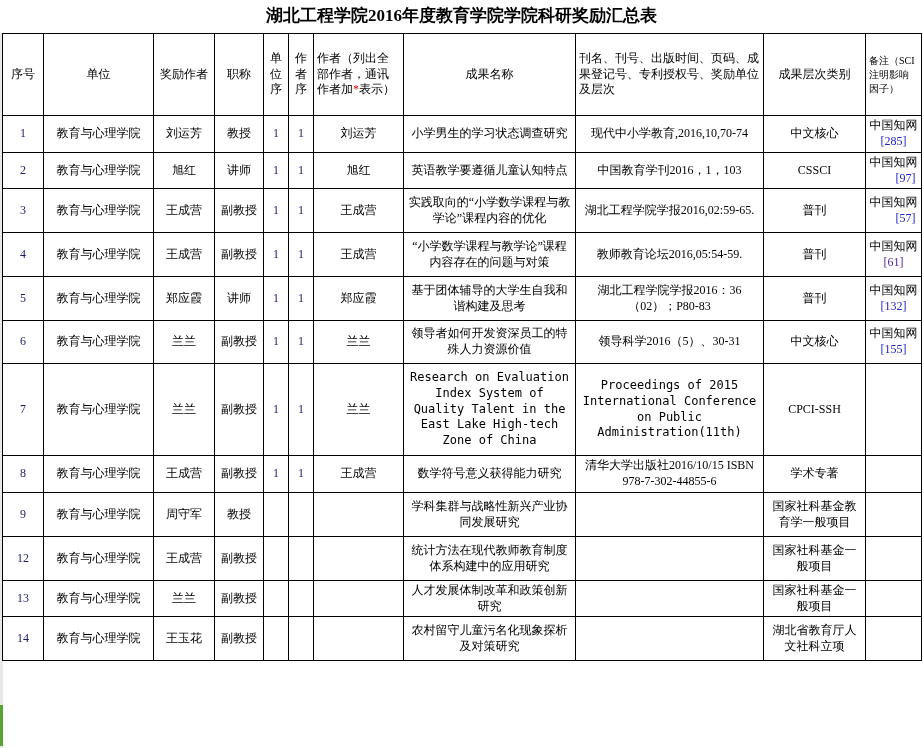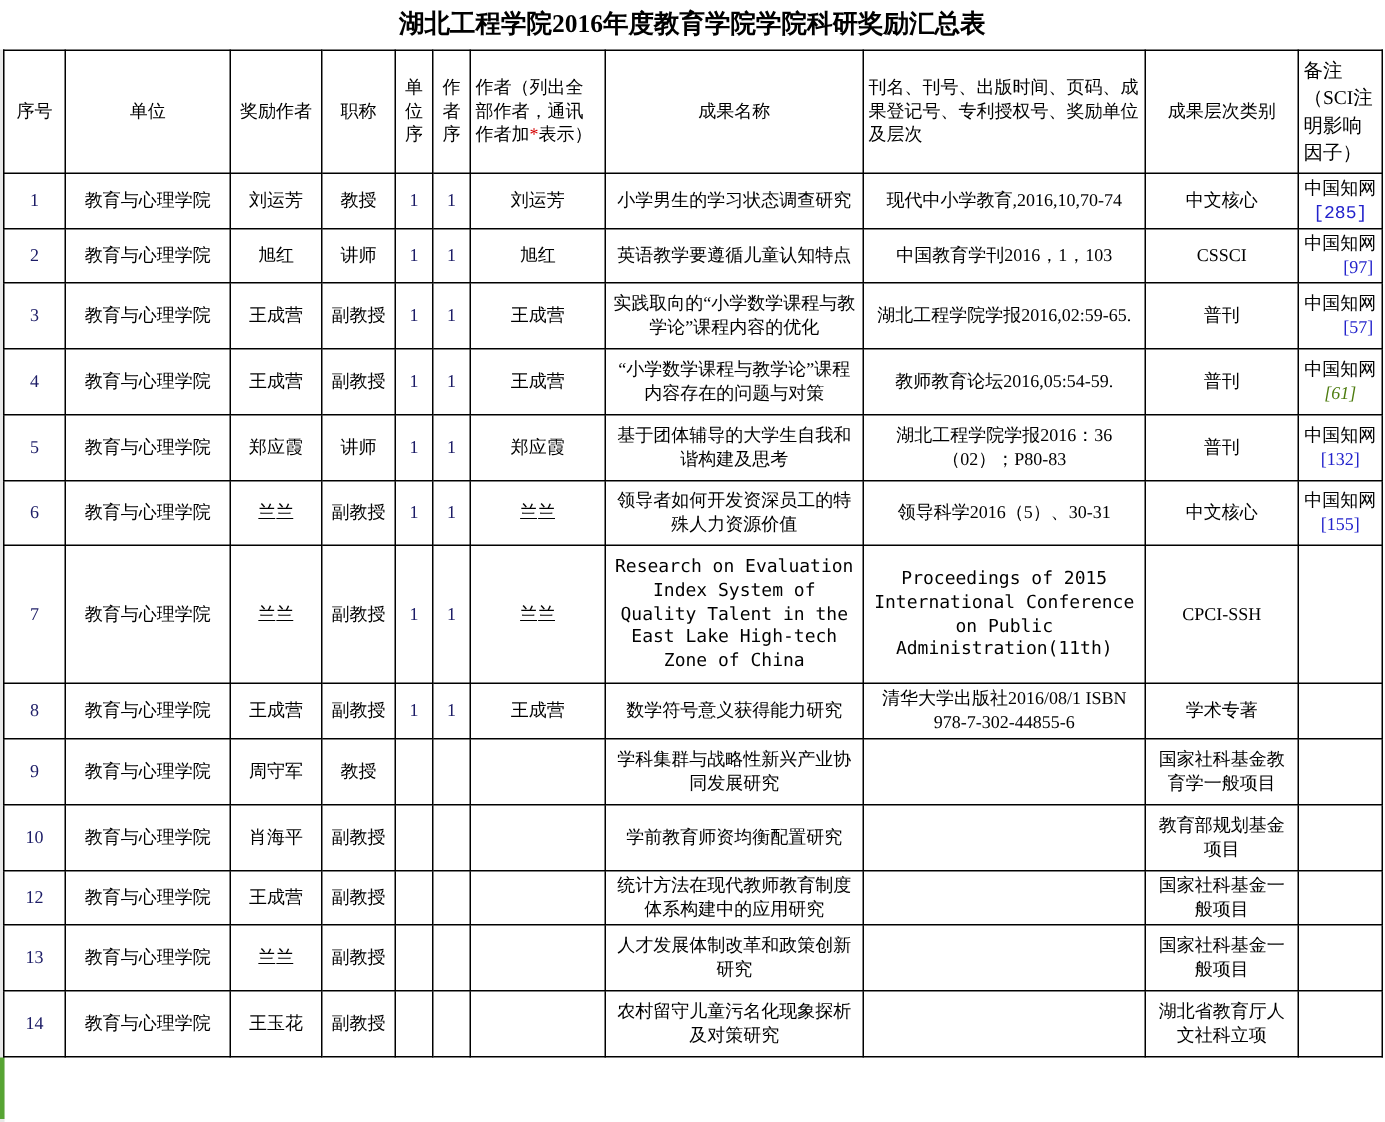--- a/index.html
+++ b/index.html
@@ -28,21 +28,21 @@
   th.left,td.left{text-align:left}
   thead tr{height:82px}
   tbody tr{height:44px}
   tbody tr:nth-child(1){height:37px}
   tbody tr:nth-child(2){height:36px}
   tbody tr:nth-child(6){height:43px}
   tbody tr:nth-child(7){height:92px}
   tbody tr:nth-child(8){height:37px}
   tbody tr:nth-child(11){height:36px}
   tbody tr:nth-child(14){height:41px}
-  .remark-h{font-size:13px;text-align:left;line-height:1.4}
+  .remark-h{font-size:10px;text-align:left;line-height:1.4}
   td.remark{font-size:12px;padding:1px 2px}
   .num{}
   .en{font-family:"DejaVu Sans Mono", monospace;font-size:12px;letter-spacing:0;}
 </style>
 </head>
 <body>
 
 <div class="edge-strip" style="background: rgb(232, 232, 232);"></div>
 <div class="edge-marker" style="background: rgb(87, 164, 51);"></div>
 
@@ -82,21 +82,21 @@
         <td class="num" style="color: rgb(28, 28, 102);">1</td>
         <td>教育与心理学院</td>
         <td>刘运芳</td>
         <td>教授</td>
         <td class="num" style="color: rgb(28, 28, 102);">1</td>
         <td class="num" style="color: rgb(28, 28, 102);">1</td>
         <td>刘运芳</td>
         <td>小学男生的学习状态调查研究</td>
         <td>现代中小学教育,2016,10,70-74</td>
         <td>中文核心</td>
-        <td class="remark"><span>中国知网</span><span class="ref" style="color: rgb(34, 34, 204); font-family: Liberation Mono, monospace;">[285]</span></td>
+        <td class="remark"><span>中国知网</span><span class="ref" style="color: rgb(34, 34, 204);">[285]</span></td>
       </tr>
       <tr>
         <td class="num" style="color: rgb(28, 28, 102);">2</td>
         <td>教育与心理学院</td>
         <td>旭红</td>
         <td>讲师</td>
         <td class="num" style="color: rgb(28, 28, 102);">1</td>
         <td class="num" style="color: rgb(28, 28, 102);">1</td>
         <td>旭红</td>
         <td>英语教学要遵循儿童认知特点</td>
@@ -121,21 +121,21 @@
         <td class="num" style="color: rgb(28, 28, 102);">4</td>
         <td>教育与心理学院</td>
         <td>王成营</td>
         <td>副教授</td>
         <td class="num" style="color: rgb(28, 28, 102);">1</td>
         <td class="num" style="color: rgb(28, 28, 102);">1</td>
         <td>王成营</td>
         <td>“小学数学课程与教学论”课程内容存在的问题与对策</td>
         <td>教师教育论坛2016,05:54-59.</td>
         <td>普刊</td>
-        <td class="remark"><span>中国知网</span><span class="ref" style="color: #4d7c0f; font-style: italic;">[61]</span></td>
+        <td class="remark"><span>中国知网</span><span class="ref" style="color: #4c1d95;">[61]</span></td>
       </tr>
       <tr>
         <td class="num" style="color: rgb(28, 28, 102);">5</td>
         <td>教育与心理学院</td>
         <td>郑应霞</td>
         <td>讲师</td>
         <td class="num" style="color: rgb(28, 28, 102);">1</td>
         <td class="num" style="color: rgb(28, 28, 102);">1</td>
         <td>郑应霞</td>
         <td>基于团体辅导的大学生自我和谐构建及思考</td>
@@ -171,51 +171,38 @@
       </tr>
       <tr>
         <td class="num" style="color: rgb(28, 28, 102);">8</td>
         <td>教育与心理学院</td>
         <td>王成营</td>
         <td>副教授</td>
         <td class="num" style="color: rgb(28, 28, 102);">1</td>
         <td class="num" style="color: rgb(28, 28, 102);">1</td>
         <td>王成营</td>
         <td>数学符号意义获得能力研究</td>
-        <td>清华大学出版社2016/08/1 ISBN 978-7-302-44855-6</td>
+        <td>清华大学出版社2016/10/15 ISBN 978-7-302-44855-6</td>
         <td>学术专著</td>
         <td class="remark"><span></span><span class="ref" style="color: rgb(34, 34, 204);"></span></td>
       </tr>
       <tr>
         <td class="num" style="color: rgb(28, 28, 102);">9</td>
         <td>教育与心理学院</td>
         <td>周守军</td>
         <td>教授</td>
         <td class="num"></td>
         <td class="num"></td>
         <td></td>
         <td>学科集群与战略性新兴产业协同发展研究</td>
         <td></td>
         <td>国家社科基金教育学一般项目</td>
         <td class="remark"><span></span><span class="ref" style="color: rgb(34, 34, 204);"></span></td>
       </tr>
       <tr>
-        <td class="num" style="color: rgb(28, 28, 102);">10</td>
-        <td>教育与心理学院</td>
-        <td>肖海平</td>
-        <td>副教授</td>
-        <td class="num"></td>
-        <td class="num"></td>
-        <td></td>
-        <td>学前教育师资均衡配置研究</td>
-        <td></td>
-        <td>教育部规划基金项目</td>
-        <td class="remark"><span></span><span class="ref" style="color: rgb(34, 34, 204);"></span></td>
-      </tr>
-      <tr>
         <td class="num" style="color: rgb(28, 28, 102);">12</td>
         <td>教育与心理学院</td>
         <td>王成营</td>
         <td>副教授</td>
         <td class="num"></td>
         <td class="num"></td>
         <td></td>
         <td>统计方法在现代教师教育制度体系构建中的应用研究</td>
         <td></td>
         <td>国家社科基金一般项目</td>

